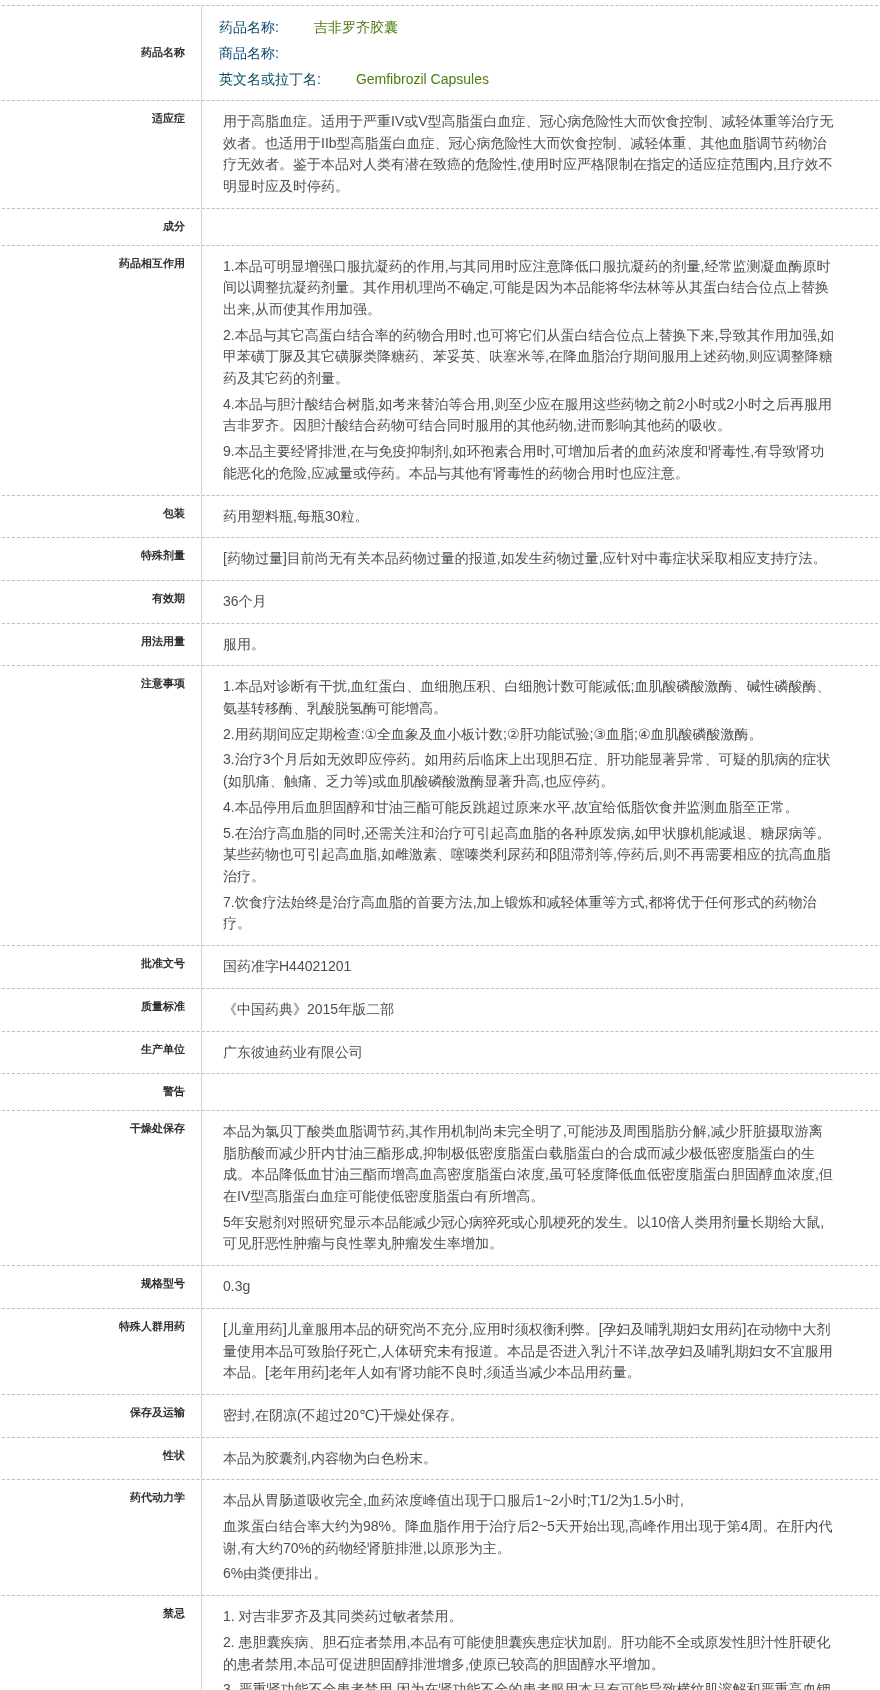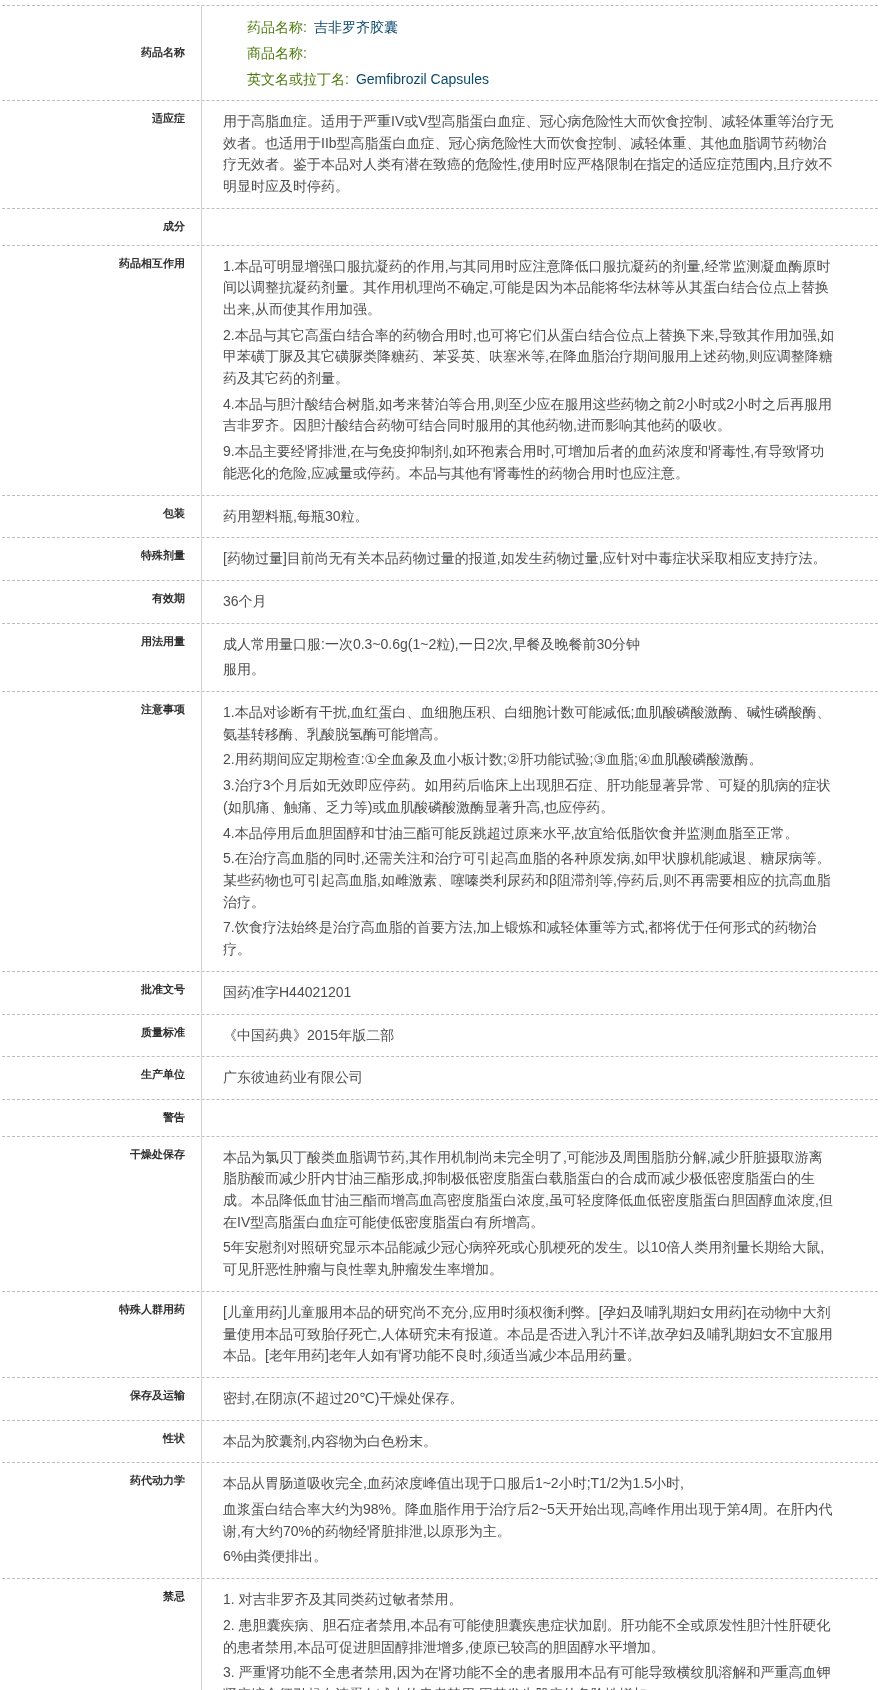--- a/index.html
+++ b/index.html
@@ -53,26 +53,26 @@
     padding-bottom: 0;
   }
   .row-fields .content-cell {
     padding-top: 8px;
     padding-bottom: 8px;
   }
   .field-line {
     line-height: 26px;
   }
   .field-name {
+    color: #0c4a6e;
+    margin-right: 7px;
+  }
+  .field-value {
     color: #4d7c0f;
-    margin-right: 7px;
     margin-left: 28px;
-  }
-  .field-value {
-    color: #0c4a6e;
   }
 </style>
 </head>
 <body>
 
 <div class="doc-table">
     <div class="row row-fields">
       <div class="label-cell">药品名称</div>
       <div class="content-cell">
         <div class="field-line"><span class="field-name">药品名称:</span><span class="field-value">吉非罗齐胶囊</span></div>
@@ -113,21 +113,20 @@
     </div>
     <div class="row">
       <div class="label-cell">有效期</div>
       <div class="content-cell">
         <div class="para">36个月</div>
       </div>
     </div>
     <div class="row">
       <div class="label-cell">用法用量</div>
       <div class="content-cell">
-        <div class="para">成人常用量口服:一次0.3~0.6g(1~2粒),一日2次,早餐及晚餐前30分钟</div>
         <div class="para">服用。</div>
       </div>
     </div>
     <div class="row">
       <div class="label-cell">注意事项</div>
       <div class="content-cell">
         <div class="para">1.本品对诊断有干扰,血红蛋白、血细胞压积、白细胞计数可能减低;血肌酸磷酸激酶、碱性磷酸酶、氨基转移酶、乳酸脱氢酶可能增高。</div>
         <div class="para">2.用药期间应定期检查:①全血象及血小板计数;②肝功能试验;③血脂;④血肌酸磷酸激酶。</div>
         <div class="para">3.治疗3个月后如无效即应停药。如用药后临床上出现胆石症、肝功能显著异常、可疑的肌病的症状(如肌痛、触痛、乏力等)或血肌酸磷酸激酶显著升高,也应停药。</div>
         <div class="para">4.本品停用后血胆固醇和甘油三酯可能反跳超过原来水平,故宜给低脂饮食并监测血脂至正常。</div>
@@ -158,20 +157,26 @@
       <div class="content-cell"></div>
     </div>
     <div class="row">
       <div class="label-cell">干燥处保存</div>
       <div class="content-cell">
         <div class="para">本品为氯贝丁酸类血脂调节药,其作用机制尚未完全明了,可能涉及周围脂肪分解,减少肝脏摄取游离脂肪酸而减少肝内甘油三酯形成,抑制极低密度脂蛋白载脂蛋白的合成而减少极低密度脂蛋白的生成。本品降低血甘油三酯而增高血高密度脂蛋白浓度,虽可轻度降低血低密度脂蛋白胆固醇血浓度,但在IV型高脂蛋白血症可能使低密度脂蛋白有所增高。</div>
         <div class="para">5年安慰剂对照研究显示本品能减少冠心病猝死或心肌梗死的发生。以10倍人类用剂量长期给大鼠,可见肝恶性肿瘤与良性睾丸肿瘤发生率增加。</div>
       </div>
     </div>
     <div class="row">
+      <div class="label-cell">规格型号</div>
+      <div class="content-cell">
+        <div class="para">0.3g</div>
+      </div>
+    </div>
+    <div class="row">
       <div class="label-cell">特殊人群用药</div>
       <div class="content-cell">
         <div class="para">[儿童用药]儿童服用本品的研究尚不充分,应用时须权衡利弊。[孕妇及哺乳期妇女用药]在动物中大剂量使用本品可致胎仔死亡,人体研究未有报道。本品是否进入乳汁不详,故孕妇及哺乳期妇女不宜服用本品。[老年用药]老年人如有肾功能不良时,须适当减少本品用药量。</div>
       </div>
     </div>
     <div class="row">
       <div class="label-cell">保存及运输</div>
       <div class="content-cell">
         <div class="para">密封,在阴凉(不超过20℃)干燥处保存。</div>
       </div>

